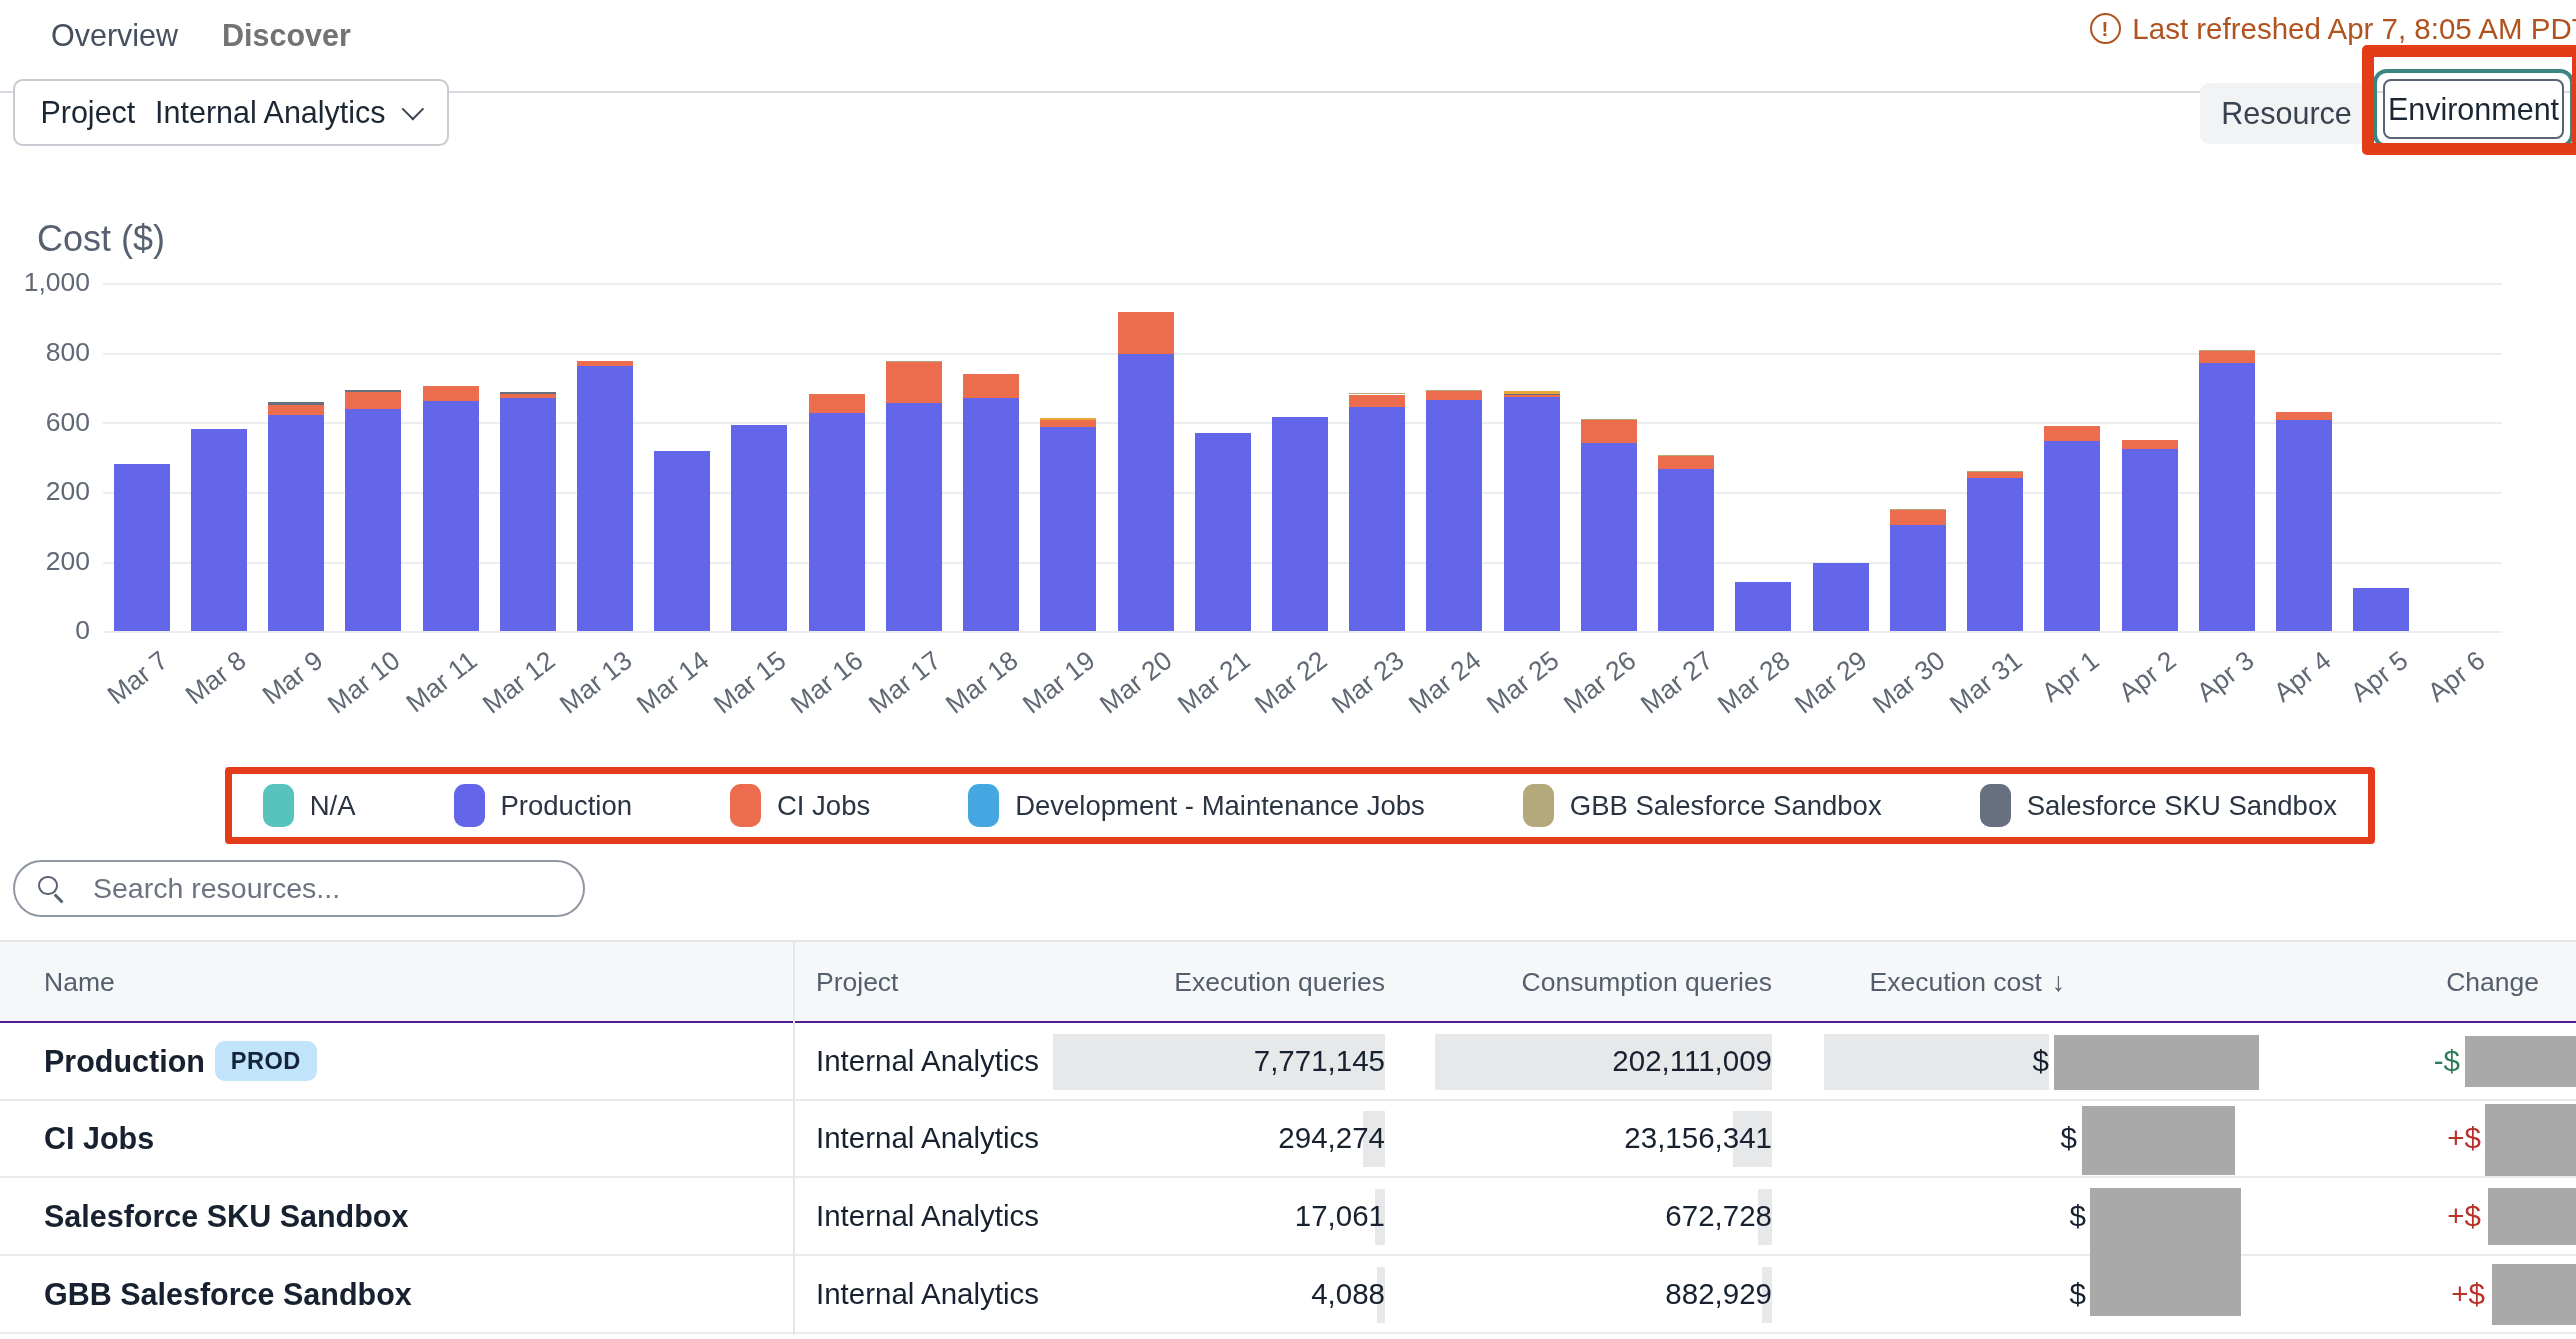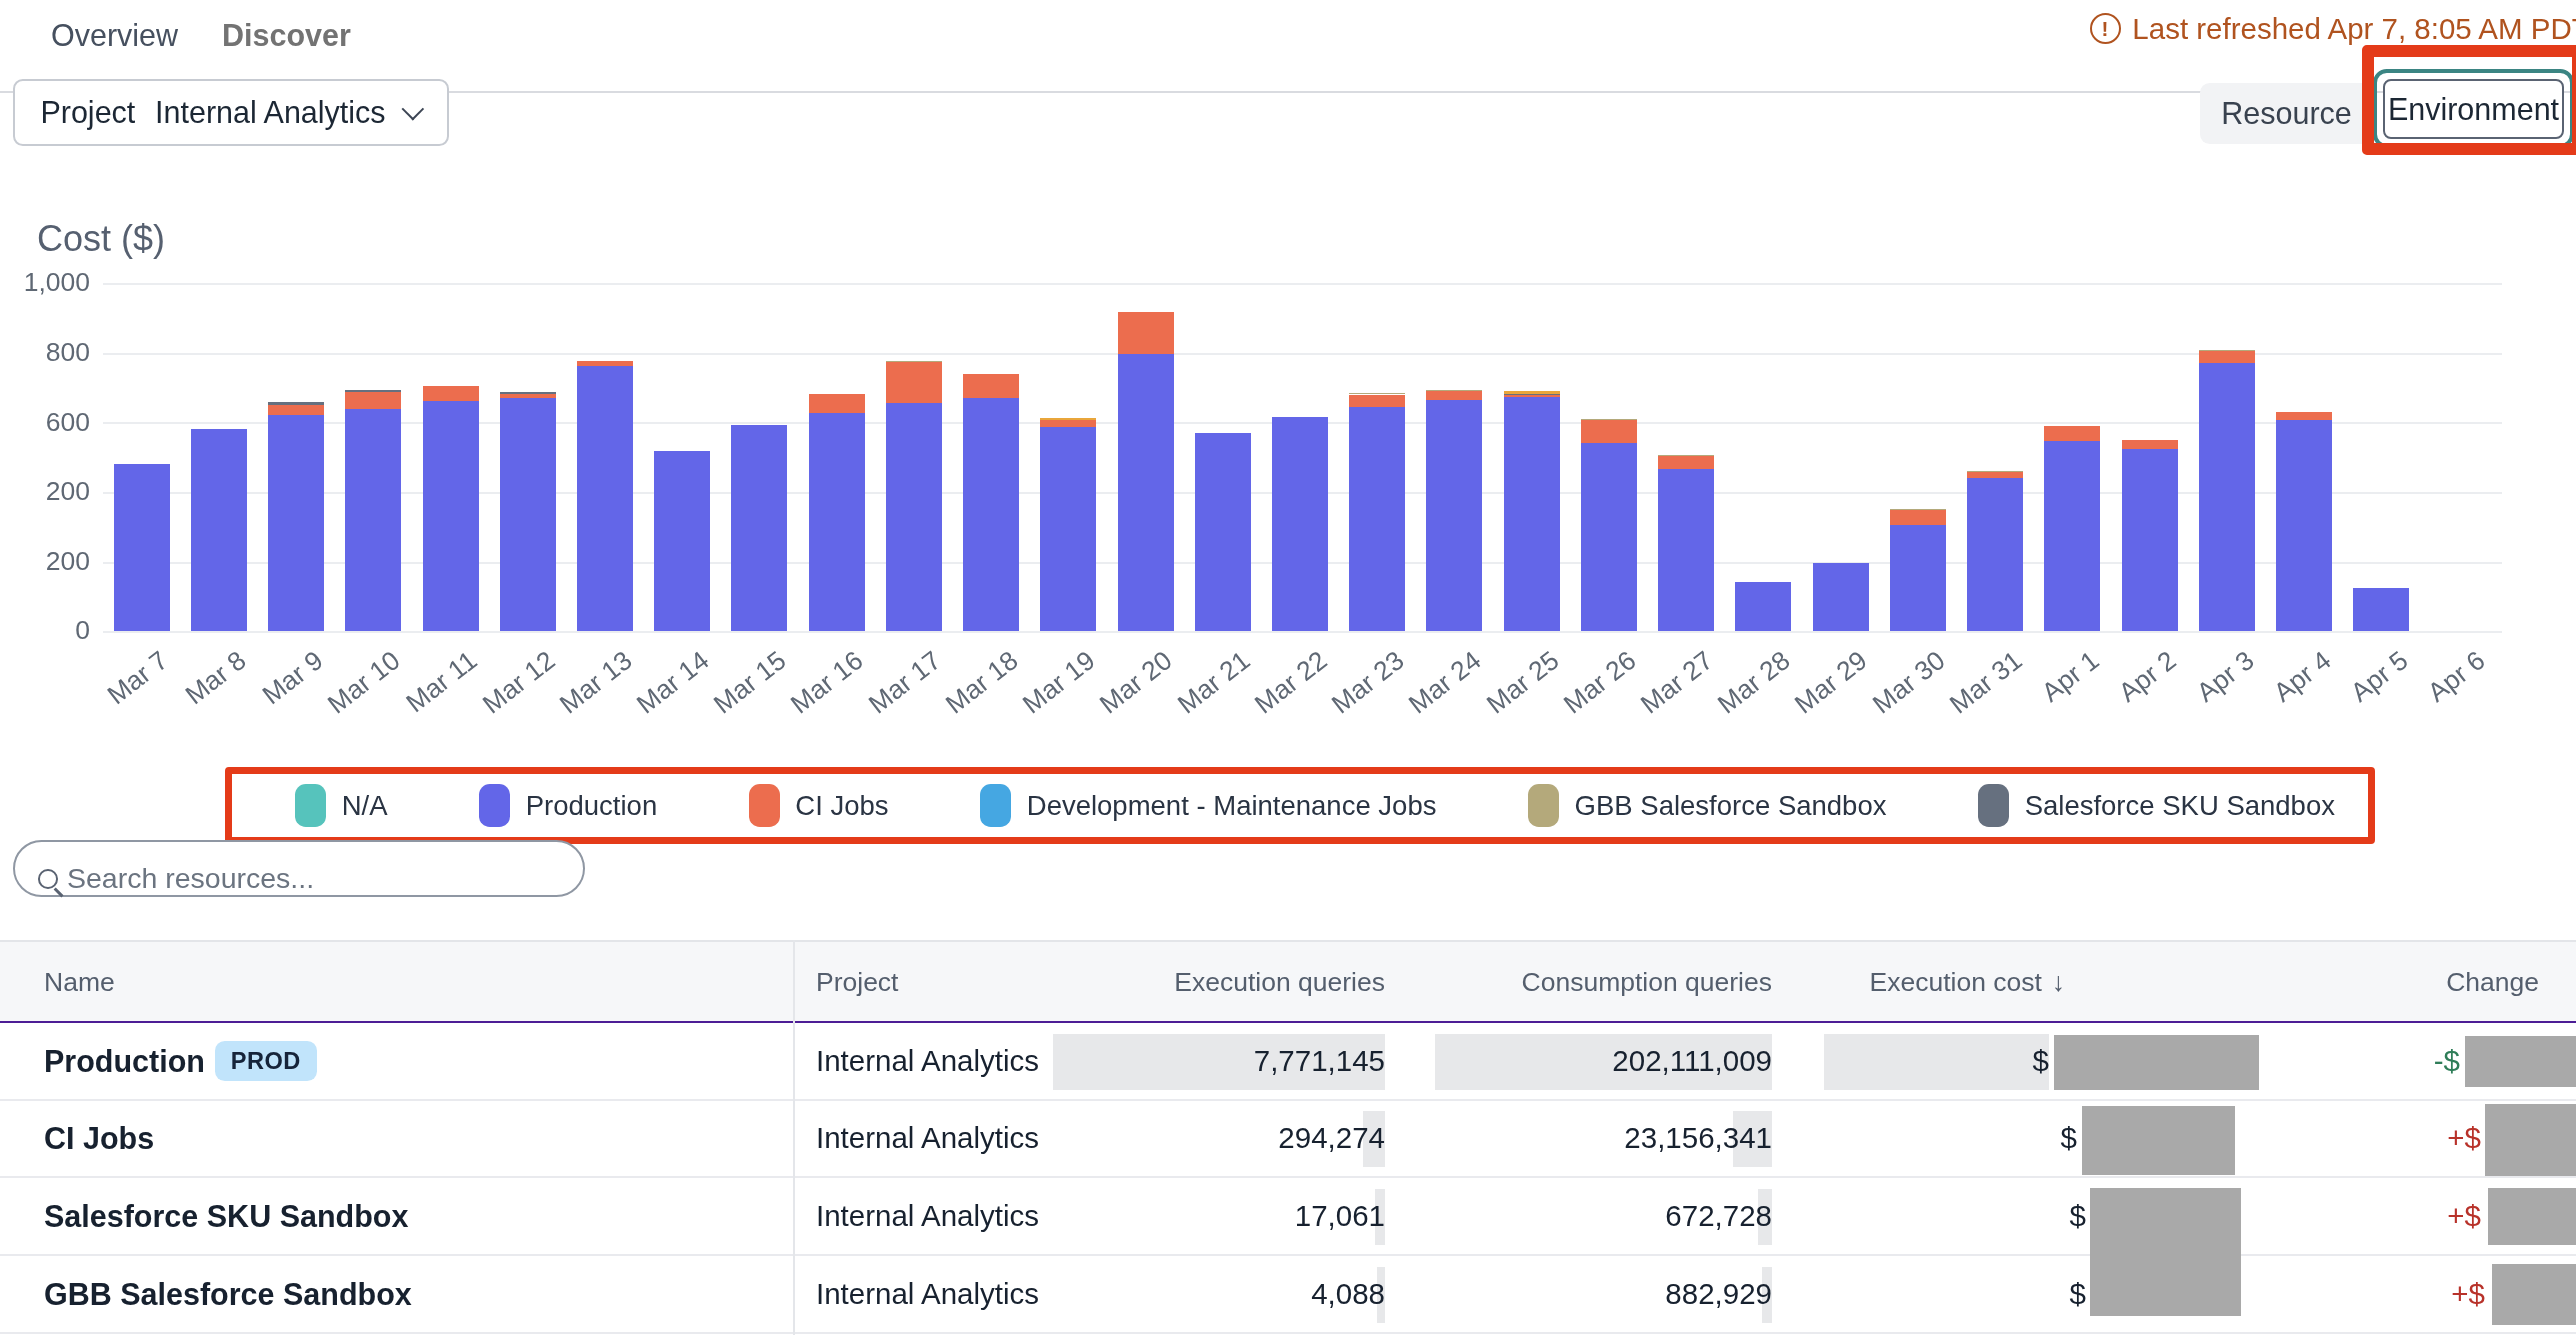--- a/index.html
+++ b/index.html
@@ -28,26 +28,26 @@
   .chart-title { position:absolute; left:37px; top:218px; font-size:36px; color:#566070; }
   .gridline { position:absolute; left:103px; width:2399px; height:2px; background:#ebedf0; }
   .ytick { position:absolute; left:0; width:90px; text-align:right; font-size:26.5px; color:#5f6874; }
   #bars { position:absolute; left:103px; top:283px; width:2394px; height:348px; }
   .bar-seg { position:absolute; }
   #xlabels { position:absolute; left:103px; top:645px; width:2394px; height:108px; }
   .xlabel { position:absolute; top:0; font-size:26.5px; color:#5f6874; white-space:nowrap; transform:translateX(-100%) rotate(-38deg); transform-origin:100% 0; }
 
   
   .legend-annotation { position:absolute; left:225px; top:767px; width:2150px; height:77px; border:7.9px solid #e43b19; border-radius:3.9px; background:#fff; }
-  #legend-items { position:absolute; left:15px; top:0; width:100%; height:100%; display:flex; align-items:center; justify-content:space-between; padding:0 48px; }
+  #legend-items { position:absolute; left:0; top:0; width:100%; height:100%; display:flex; align-items:center; justify-content:space-between; padding:0 31px; }
   .legend-item { display:flex; align-items:center; gap:15.7px; font-size:27.5px; color:#2a3443; white-space:nowrap; }
   .legend-swatch { width:31px; height:43px; border-radius:10.8px; flex:none; }
 
   
-  .search-box { position:absolute; left:12.8px; top:840px; width:572px; height:57px; border:2px solid #8f97a3; border-radius:28.5px; display:flex; align-items:flex-end; padding:0 23.6px; gap:3px; background:#fff; }
+  .search-box { position:absolute; left:12.8px; top:860px; width:572px; height:57px; border:2px solid #8f97a3; border-radius:28.5px; display:flex; align-items:center; padding:0 23.6px; gap:29px; background:#fff; }
   .search-glass { position:relative; width:25.6px; height:25.6px; flex:none; }
   .search-glass .lens { position:absolute; left:0; top:0; width:19.7px; height:19.7px; border:2.9px solid #5a6372; border-radius:50%; }
   .search-glass .tail { position:absolute; left:18.7px; top:17.7px; width:2.9px; height:10.8px; background:#5a6372; transform:rotate(-45deg); }
   .search-box input { border:none; outline:none; font-size:28.5px; color:#1c2734; width:100%; font-family:"Liberation Sans", sans-serif; background:transparent; }
   .search-box input::placeholder { color:#6b7480; opacity:1; }
 
   
   .thead { position:absolute; left:0; top:940px; width:2576px; height:83px; background:#f6f7f9; border-top:2px solid #e3e5e9; border-bottom:2px solid #4c1d95; }
   .th { position:absolute; top:0; line-height:81px; font-size:26.5px; color:#545e6d; white-space:nowrap; }
   .col-divider { position:absolute; left:793px; top:940px; height:395px; border-left:2px solid #e4e6ea; }

